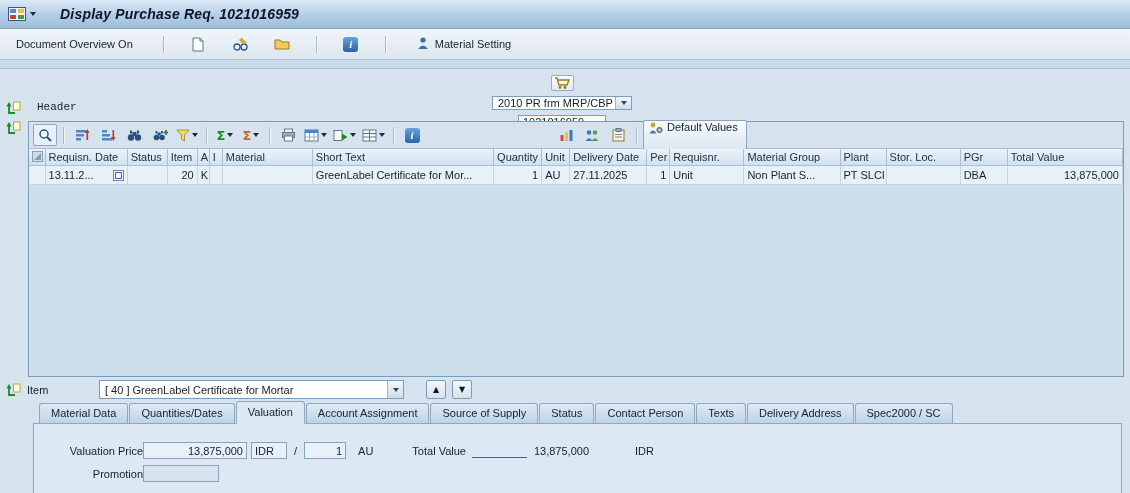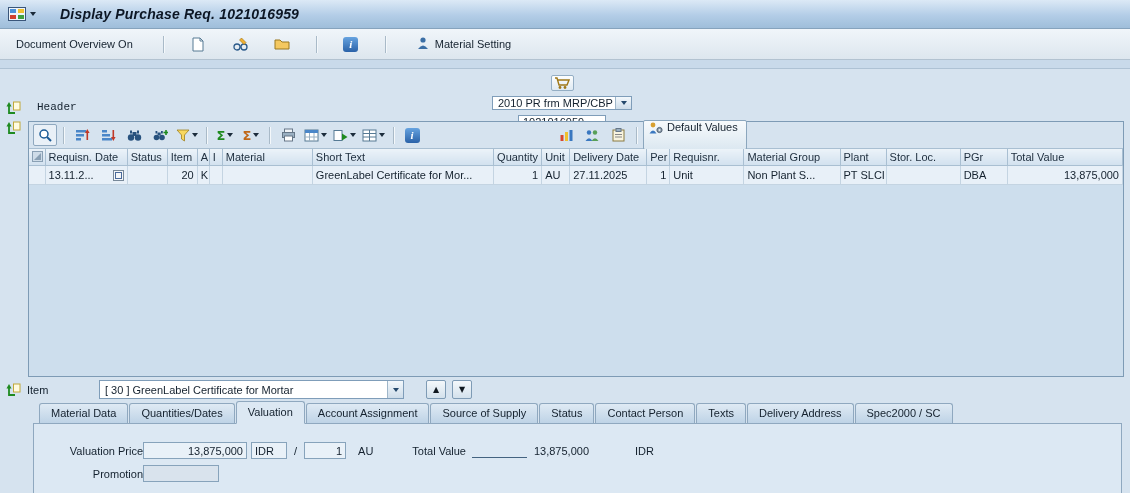--- a/index.html
+++ b/index.html
@@ -402,21 +402,21 @@
   <div class="itemrow">
     <span class="collapse">
         <svg width="15" height="14" viewBox="0 0 15 14">
           <rect x="7.5" y="1" width="6.5" height="8" fill="#fffbe0" stroke="#c0a838"></rect>
           <polyline points="9,12 3,12 3,5" fill="none" stroke="#1f8a1f" stroke-width="1.8"></polyline>
           <polygon points="0.5,5.5 3,1 5.5,5.5" fill="#1f8a1f"></polygon>
         </svg>
       </span>
     <span class="itemlabel">Item</span>
     <div class="combo itemcombo">
-      <span class="combo-text">[ 30 ] GreenLabel Certificate for Mortar</span>
+      <span class="combo-text">[ 40 ] GreenLabel Certificate for Mortar</span>
       <span class="combo-dd">
           <span class="dd" style="margin-left:0;border-top-color:#24486c;"></span>
         </span>
     </div>
     <button class="arrbtn first">▲</button>
     <button class="arrbtn">▼</button>
   </div>
 
   <div class="tabarea">
     <div class="tabstrip">

